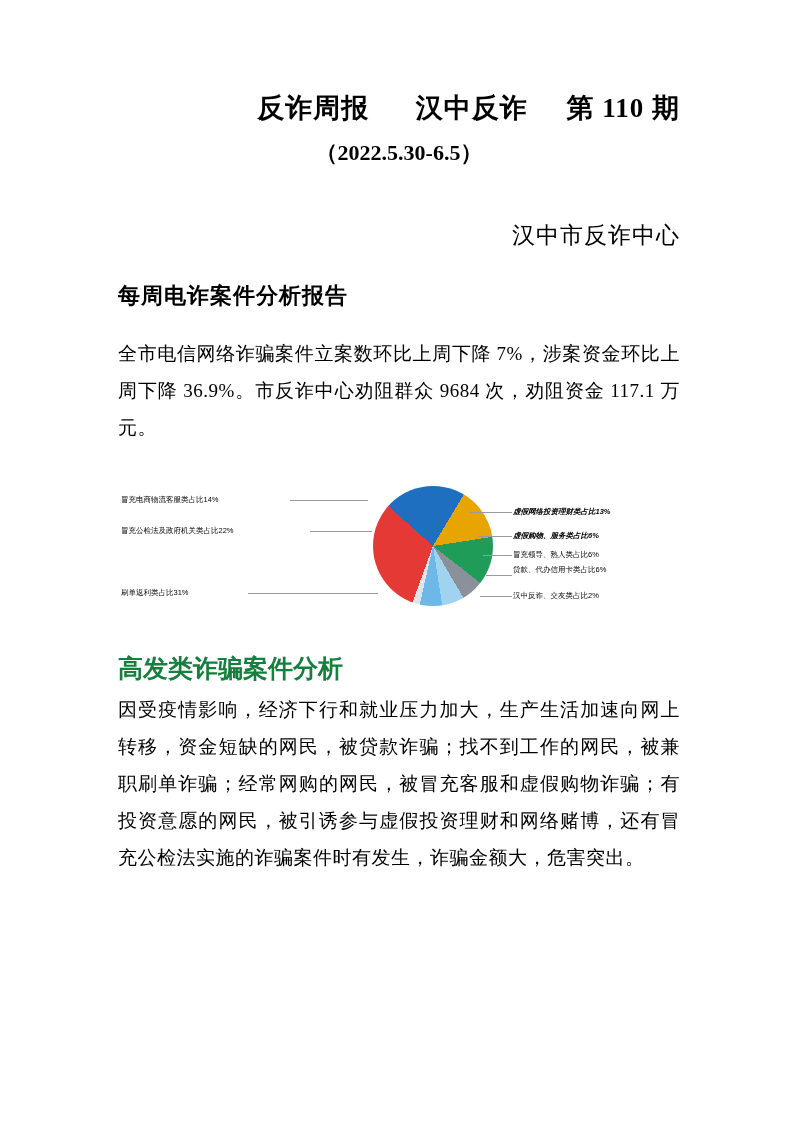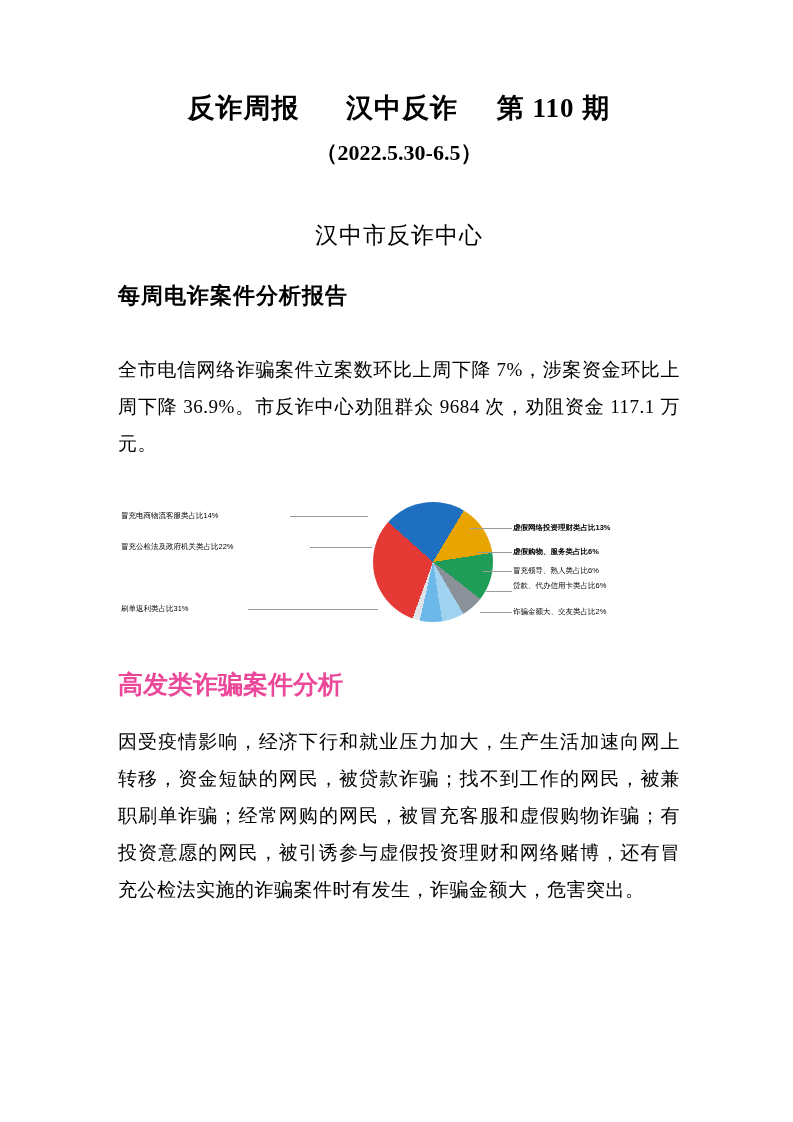--- a/index.html
+++ b/index.html
@@ -21,68 +21,68 @@
   .content {
     position: absolute;
     left: 118px;
     top: 0;
     width: 562px;
   }
 
   
   .doc-title {
     margin-top: 92px;
-    text-align: center;
+    text-align: right;
     font-size: 27px;
     font-weight: bold;
     letter-spacing: 1px;
     line-height: 1.25;
     white-space: pre;
   }
   .doc-subtitle {
     text-align: center;
     font-size: 22px;
     font-weight: bold;
     margin-top: 12px;
     letter-spacing: 0px;
   }
   .org-name {
-    text-align: center;
+    text-align: right;
     font-size: 23px;
     margin-top: 52px;
     letter-spacing: 1px;
     font-family: "Liberation Sans", "DejaVu Sans", sans-serif;
   }
   .report-name {
     text-align: left;
     font-size: 22px;
     font-weight: bold;
     margin-top: 30px;
     letter-spacing: 1px;
     font-family: "Liberation Sans", "DejaVu Sans", sans-serif;
   }
 
   
   .para {
     font-size: 19px;
     line-height: 1.95;
     text-align: justify;
-    margin-top: 40px;
+    margin-top: 24px;
     letter-spacing: 0.5px;
   }
   .section-heading {
     font-size: 25px;
     font-weight: bold;
-    color: #ec4899;
+    color: #15803d;
     margin-top: 30px;
     margin-bottom: 4px;
     font-family: "Liberation Sans", "DejaVu Sans", sans-serif;
   }
   .para.body2 {
-    margin-top: 22px;
+    margin-top: 6px;
   }
 
   
   .chart-wrap {
     position: relative;
     width: 562px;
     height: 150px;
     margin-top: 26px;
   }
   .pie {
@@ -95,21 +95,21 @@
     transform: rotate(0deg);
   }
   .label {
     position: absolute;
     font-size: 7.5px;
     font-family: "Liberation Sans", "DejaVu Sans", sans-serif;
     white-space: nowrap;
     color: #000;
     line-height: 1;
   }
-  .label.bold { font-weight: bold; }
+  .label.bold { font-weight: bold; font-style: italic; }
   .leader {
     position: absolute;
     background: #9a9a9a;
     height: 1px;
   }
 </style>
 </head>
 <body>
 
 <div class="page">
@@ -140,21 +140,21 @@
 
       <div class="label bold" style="left:395px; top:60px;">虚假购物、服务类占比6%</div>
       <div class="leader" style="left:360px; top:64px; width:34px;"></div>
 
       <div class="label" style="left:395px; top:79px;">冒充领导、熟人类占比6%</div>
       <div class="leader" style="left:365px; top:83px; width:29px;"></div>
 
       <div class="label" style="left:395px; top:94px;">贷款、代办信用卡类占比6%</div>
       <div class="leader" style="left:368px; top:103px; width:26px;"></div>
 
-      <div class="label" style="left:395px; top:120px;">诈骗金额大、交友类占比2%</div>
+      <div class="label" style="left:395px; top:120px;">汉中反诈、交友类占比2%</div>
       <div class="leader" style="left:362px; top:124px; width:32px;"></div>
     </div>
 
     <div class="section-heading">高发类诈骗案件分析</div>
     <div class="para body2">因受疫情影响，经济下行和就业压力加大，生产生活加速向网上转移，资金短缺的网民，被贷款诈骗；找不到工作的网民，被兼职刷单诈骗；经常网购的网民，被冒充客服和虚假购物诈骗；有投资意愿的网民，被引诱参与虚假投资理财和网络赌博，还有冒充公检法实施的诈骗案件时有发生，诈骗金额大，危害突出。</div>
 
   </div>
 </div>
 
 </body></html>

